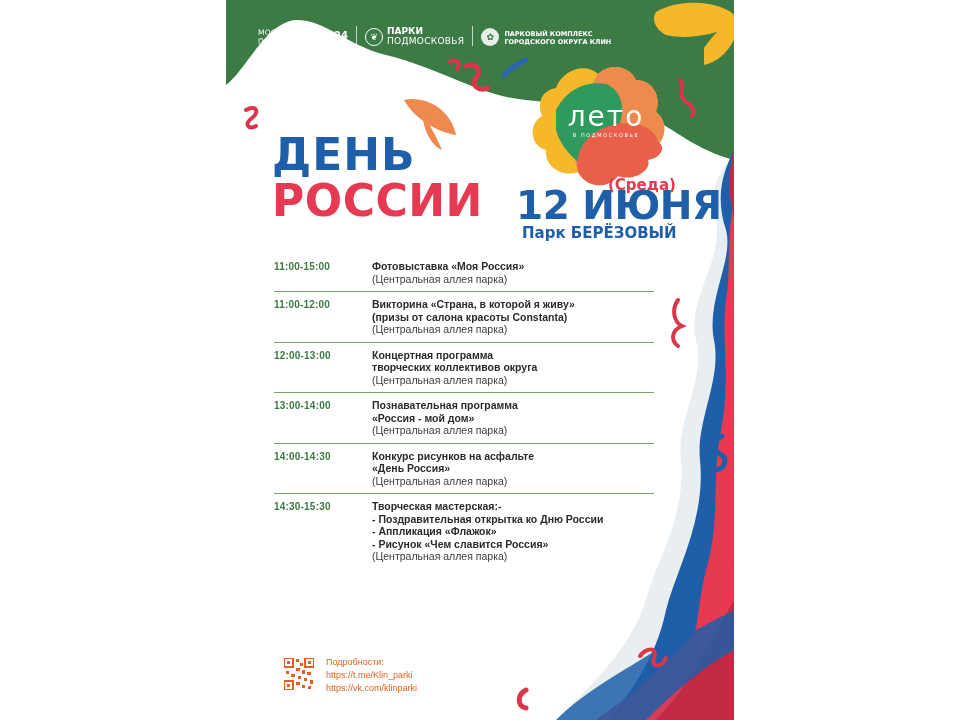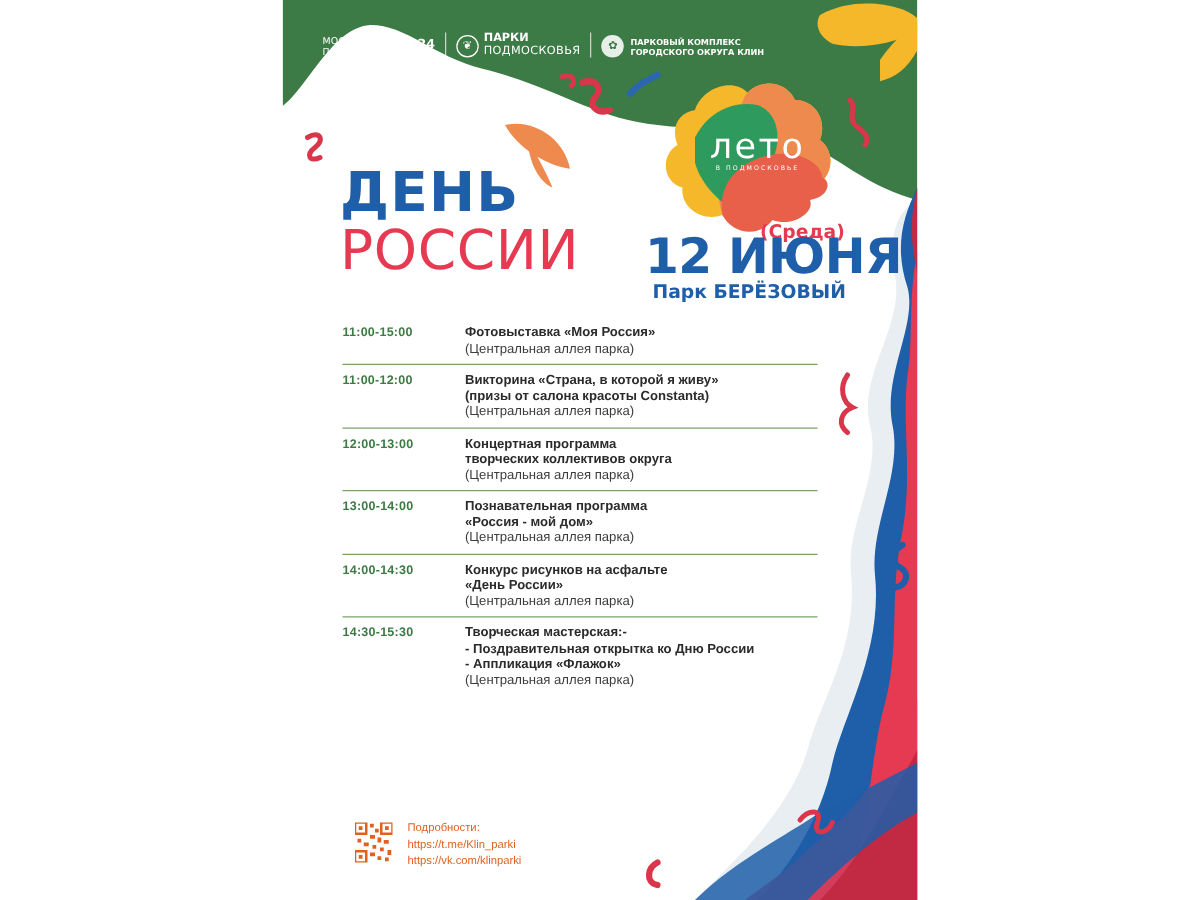--- a/index.html
+++ b/index.html
@@ -24,21 +24,21 @@
   .logo-badge { width: 18px; height: 18px; border-radius: 50%; background: #e8efe9; margin-right: 5px; display:flex; align-items:center; justify-content:center; color:#3c7a46; font-size: 9px; }
   .logo-complex { font-size: 6.5px; line-height: 8px; font-weight: bold; }
 
   
   .leto { position: absolute; left: 316px; top: 102px; width: 128px; text-align: center; color: #fff; }
   .leto .big { font-size: 28px; font-weight: normal; letter-spacing: 2px; line-height: 30px; }
   .leto .small { font-size: 5px; letter-spacing: 1.6px; line-height: 7px; }
 
   
   .t-den { position: absolute; left: 46px; top: 132px; font-family: "DejaVu Sans", sans-serif; font-weight: bold; font-size: 44px; line-height: 46px; color: #1f5ea8; letter-spacing: 1px; text-align: right; }
-  .t-ross { position: absolute; left: 46px; top: 178px; font-family: "DejaVu Sans", sans-serif; font-weight: normal; font-size: 44px; line-height: 46px; color: #e53a52; letter-spacing: 0.5px; }
+  .t-ross { position: absolute; left: 46px; top: 178px; font-family: "DejaVu Sans", sans-serif; font-weight: bold; font-size: 44px; line-height: 46px; color: #e53a52; letter-spacing: 0.5px; }
   .t-sreda { position: absolute; left: 382px; top: 176px; font-weight: bold; font-size: 15px; color: #e53a52; }
   .t-date { position: absolute; left: 290px; top: 188px; font-weight: bold; font-size: 39px; line-height: 36px; color: #1f5ea8; letter-spacing: -0.5px; }
   .t-park { position: absolute; left: 296px; top: 224px; font-weight: bold; font-size: 15px; color: #1f5ea8; }
 
   
   .schedule { position: absolute; left: 48px; top: 254px; width: 380px; }
   .row { position: relative; display: flex; padding: 4px 0 6px 0; border-bottom: 1px solid #7aa36b; }
   .row:last-child { border-bottom: none; }
   .time { width: 98px; flex: none; font-size: 10px; font-weight: bold; color: #3b7a43; line-height: 18px; font-family: "Liberation Sans", sans-serif; letter-spacing: 0.2px; }
   .desc { font-size: 10.5px; line-height: 12.5px; color: #2b2b2b; padding-top: 2px; font-family: "Liberation Sans", sans-serif; }
@@ -155,30 +155,31 @@
       <div class="desc">
         <span class="t">Познавательная программа</span>
         <span class="t">«Россия - мой дом»</span>
         <span class="loc">(Центральная аллея парка)</span>
       </div>
     </div>
     <div class="row">
       <div class="time">14:00-14:30</div>
       <div class="desc">
         <span class="t">Конкурс рисунков на асфальте</span>
-        <span class="t">«День России»</span>
+        <span class="t">«День Россия»</span>
         <span class="loc">(Центральная аллея парка)</span>
       </div>
     </div>
     <div class="row">
       <div class="time">14:30-15:30</div>
       <div class="desc">
         <span class="t">Творческая мастерская:-</span>
         <span class="t">- Поздравительная открытка ко Дню России</span>
         <span class="t">- Аппликация «Флажок»</span>
+        <span class="t">- Рисунок «Чем славится Россия»</span>
         <span class="loc">(Центральная аллея парка)</span>
       </div>
     </div>
   </div>
 
   <div class="footer">
     <svg class="qr" viewBox="0 0 30 32">
       <rect x="0" y="0" width="9" height="9" fill="none" stroke="#e0611f" stroke-width="2"></rect>
       <rect x="3" y="3" width="3" height="3" fill="#e0611f"></rect>
       <rect x="21" y="0" width="9" height="9" fill="none" stroke="#e0611f" stroke-width="2"></rect>

